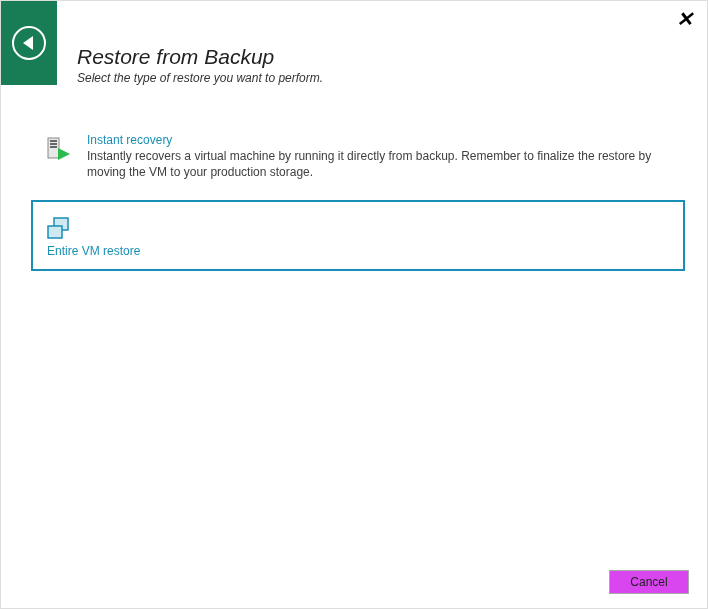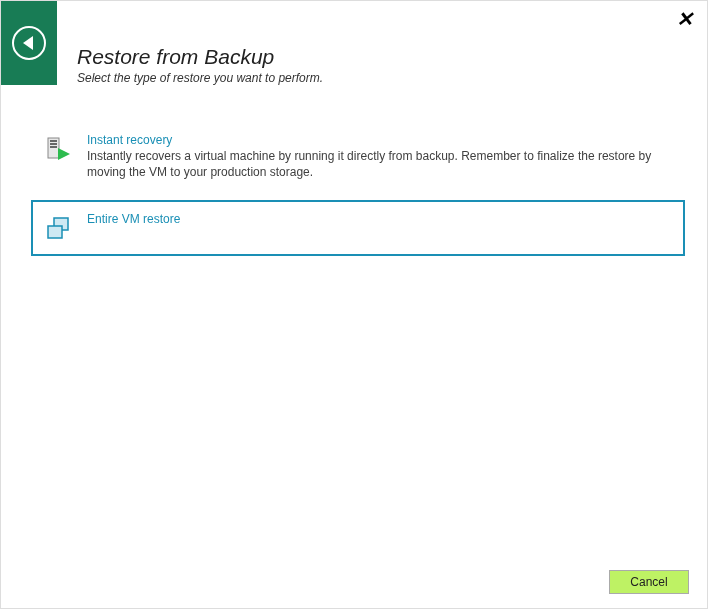--- a/index.html
+++ b/index.html
@@ -68,20 +68,21 @@
   .option {
     display: flex;
     align-items: flex-start;
     padding: 10px 10px 10px 6px;
     margin-bottom: 8px;
     cursor: pointer;
     border: 2px solid transparent;
   }
   .option.selected {
     border: 2px solid #1a8fb5;
+    flex-direction: column;
   }
   .opt-icon {
     width: 40px;
     display: flex;
     justify-content: center;
     padding-top: 2px;
     flex-shrink: 0;
   }
   .opt-body { flex: 1; padding-left: 8px; }
   .opt-title {
@@ -94,21 +95,21 @@
     color: #404040;
     line-height: 1.35;
   }
   .footer {
     position: absolute;
     bottom: 14px; right: 18px;
   }
   .btn {
     min-width: 80px;
     height: 24px;
-    background: #bef264;
+    background: #d946ef;
     border: 1px solid #aaa;
     font-size: 12px;
     color: #222;
     cursor: pointer;
     padding: 2px 14px;
   }
 </style>
 </head>
 <body>
 

